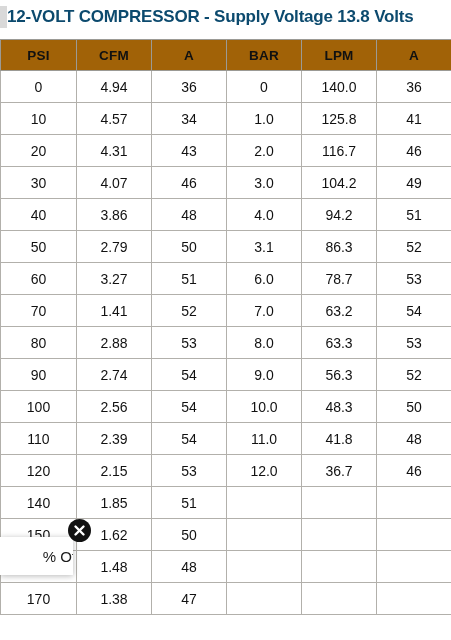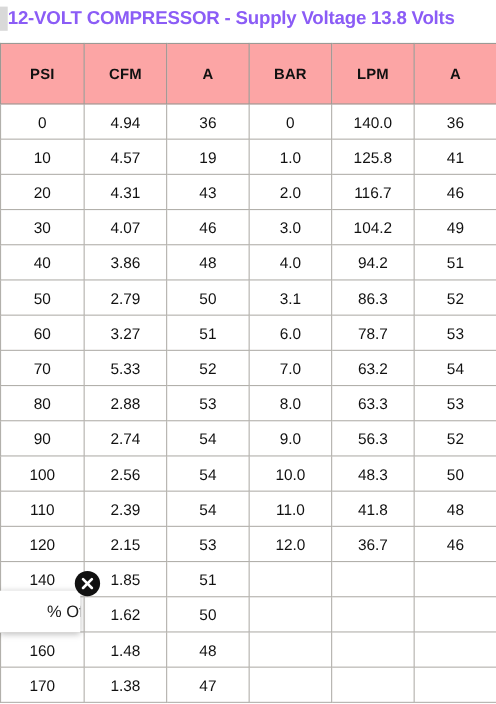--- a/index.html
+++ b/index.html
@@ -22,21 +22,21 @@
     left: 0;
     top: 0;
     width: 451px;
     height: 34px;
     line-height: 34px;
     font-size: 17px;
     font-weight: bold;
     letter-spacing: -0.2px;
     white-space: nowrap;
     overflow: hidden;
-    color: #8b5cf6;
+    color: #0c4a6e;
   }
   #title-edge-block {
     position: absolute;
     left: 0;
     top: 6px;
     width: 7px;
     height: 22px;
     background: #d9d9d9;
   }
   #title-text {
@@ -58,28 +58,28 @@
   }
   #spec-table col.c-psi  { width: 76px; }
   #spec-table col.c-cfm  { width: 75px; }
   #spec-table col.c-a1   { width: 75px; }
   #spec-table col.c-bar  { width: 75px; }
   #spec-table col.c-lpm  { width: 75px; }
   #spec-table col.c-a2   { width: 75px; }
 
   #spec-table th {
     height: 30px;
-    background: #fca5a5;
+    background: #a16207;
     border: 1px solid #9b9a95;
     font-size: 13.5px;
     font-weight: bold;
     text-align: center;
     color: #111111;
     letter-spacing: 0.2px;
-    padding: 12px;
+    padding: 0;
   }
   #spec-table td {
     height: 31px;
     border: 1px solid #b2b0ab;
     text-align: center;
     vertical-align: middle;
     font-size: 14px;
     color: #111111;
     padding: 0;
     background: #ffffff;
@@ -159,21 +159,21 @@
         <td>0</td>
         <td>4.94</td>
         <td>36</td>
         <td>0</td>
         <td>140.0</td>
         <td>36</td>
       </tr>
       <tr>
         <td>10</td>
         <td>4.57</td>
-        <td>19</td>
+        <td>34</td>
         <td>1.0</td>
         <td>125.8</td>
         <td>41</td>
       </tr>
       <tr>
         <td>20</td>
         <td>4.31</td>
         <td>43</td>
         <td>2.0</td>
         <td>116.7</td>
@@ -206,21 +206,21 @@
       <tr>
         <td>60</td>
         <td>3.27</td>
         <td>51</td>
         <td>6.0</td>
         <td>78.7</td>
         <td>53</td>
       </tr>
       <tr>
         <td>70</td>
-        <td>5.33</td>
+        <td>1.41</td>
         <td>52</td>
         <td>7.0</td>
         <td>63.2</td>
         <td>54</td>
       </tr>
       <tr>
         <td>80</td>
         <td>2.88</td>
         <td>53</td>
         <td>8.0</td>

